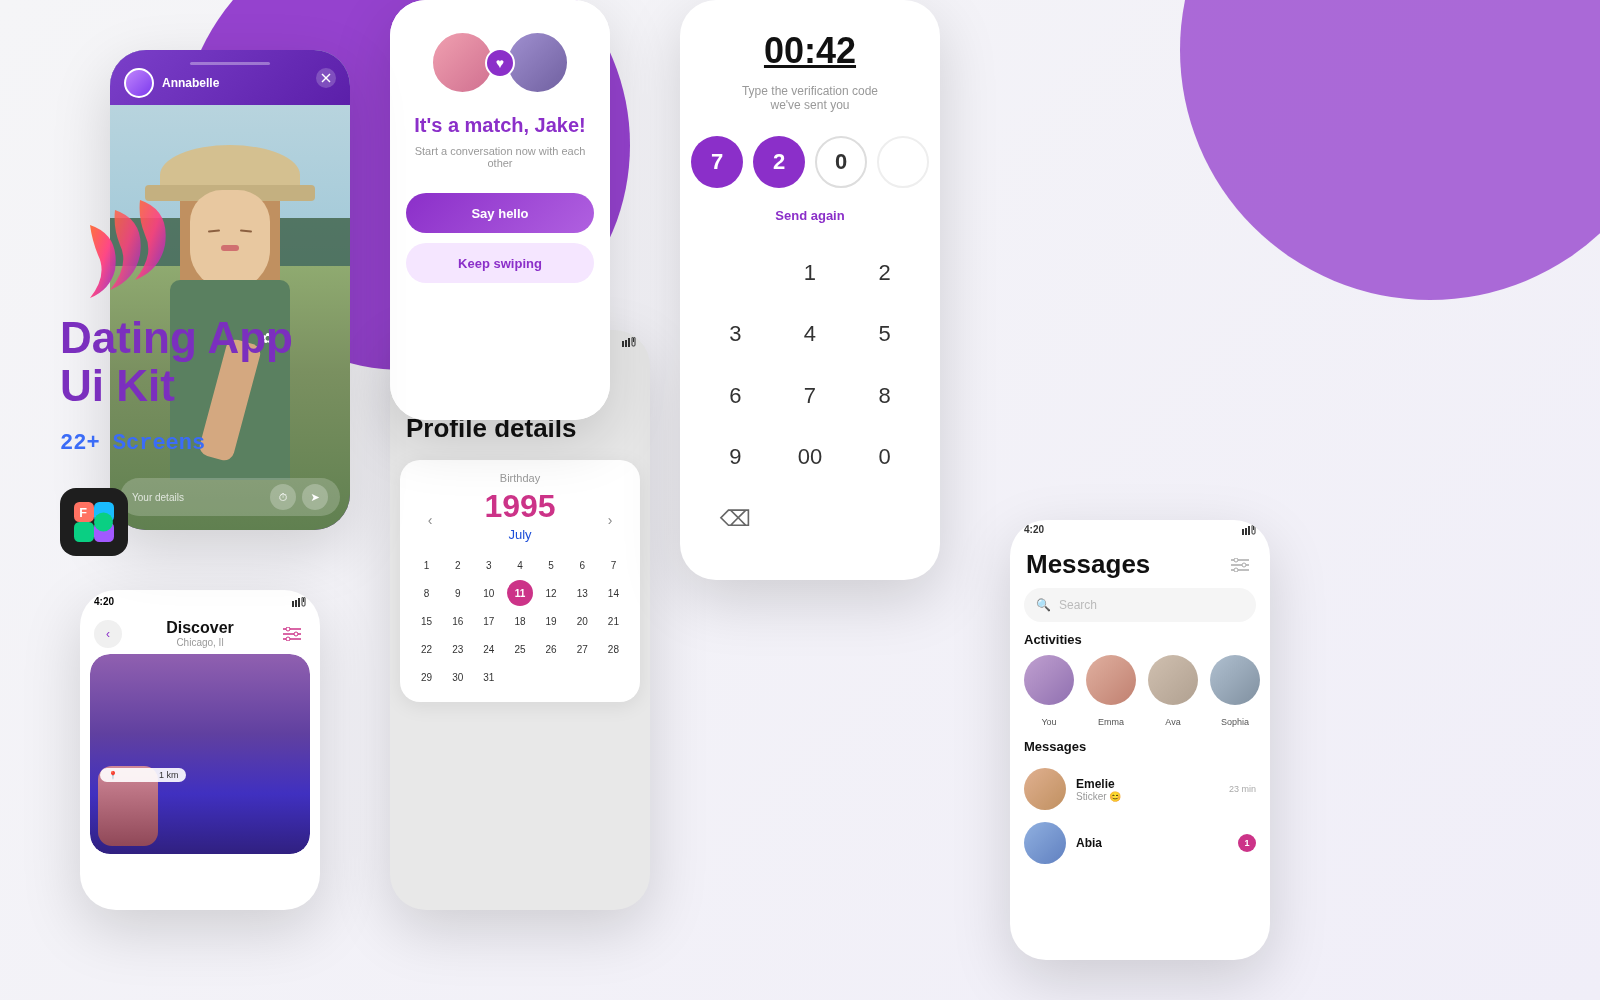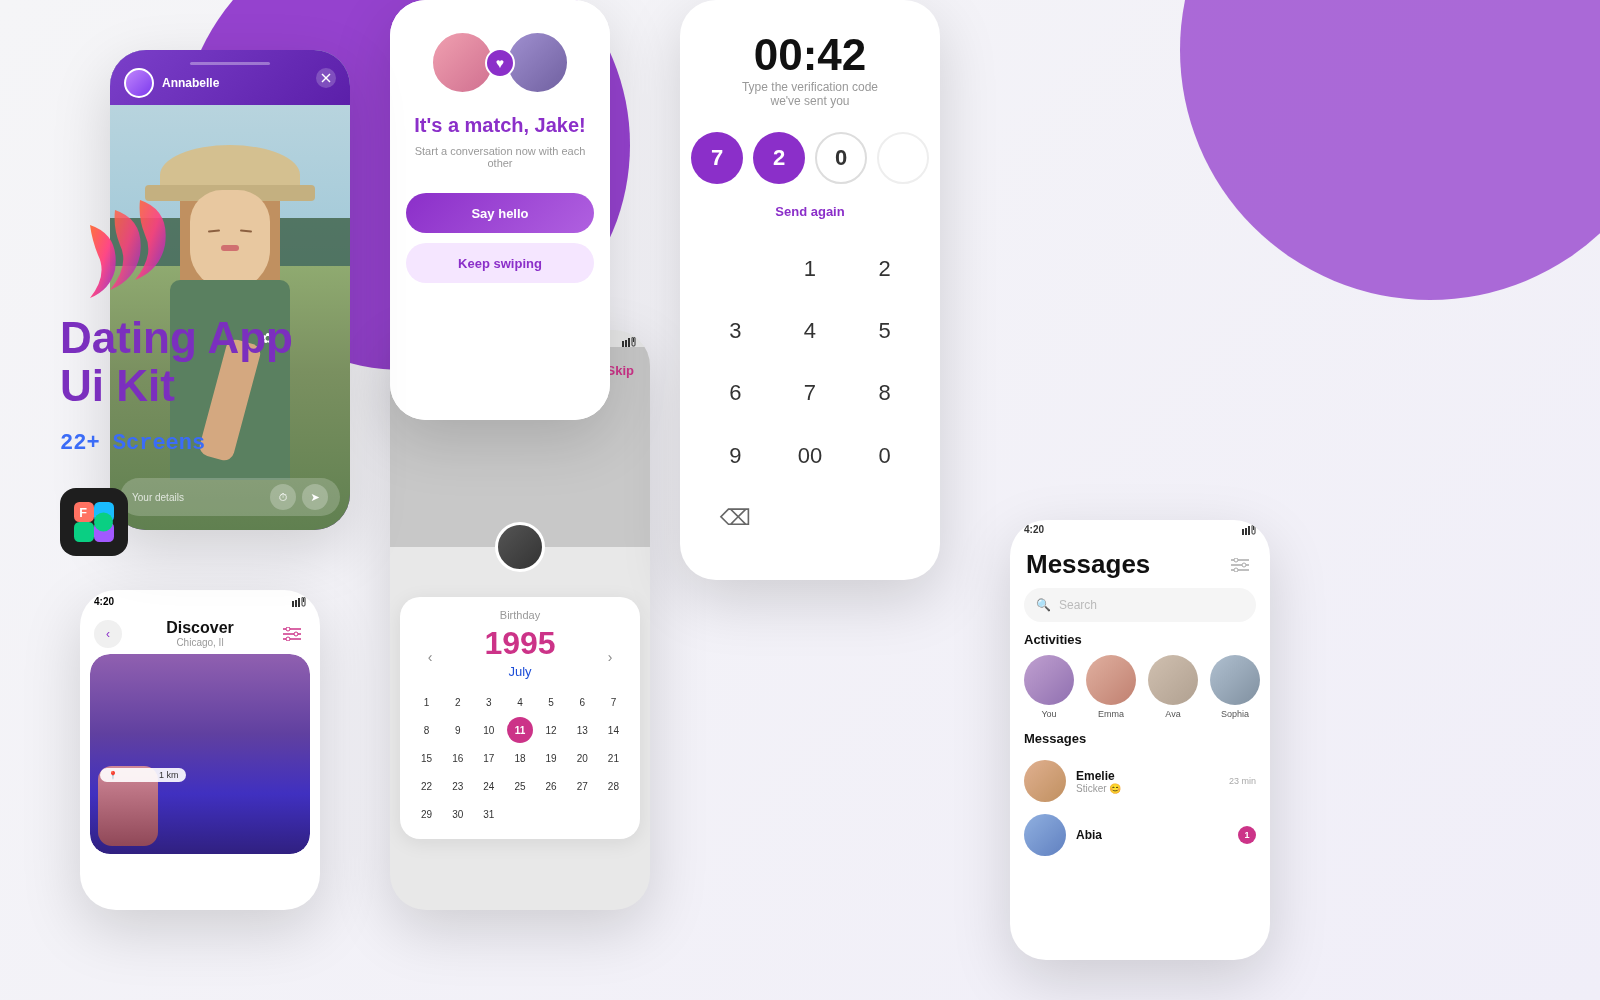--- a/index.html
+++ b/index.html
@@ -277,23 +277,25 @@
     .verify-screen {
       width: 100%;
       height: 100%;
       display: flex;
       flex-direction: column;
       align-items: center;
       padding: 30px 20px;
     }
 
     .timer-text {
-      font-size: 44px;
+      font-size: 36px;
       font-weight: 800;
       color: #111;
+      margin-bottom: 12px;
+      text-decoration: underline;
     }
 
     .verify-subtitle {
       font-size: 12px;
       color: #999;
       text-align: center;
       margin-bottom: 24px;
     }
 
     .code-circles {
@@ -521,21 +523,21 @@
       display: flex;
       gap: 12px;
       padding: 0 14px 12px;
       overflow: hidden;
     }
 
     .activity-item {
       display: flex;
       flex-direction: column;
       align-items: center;
-      gap: 4px;
+      gap: 12px;
     }
 
     .activity-avatar {
       width: 50px;
       height: 50px;
       border-radius: 50%;
       overflow: hidden;
     }
 
     .activity-name {
@@ -885,26 +887,23 @@
         <svg width="14" height="10" viewBox="0 0 14 10">
             <rect x="0" y="4" width="2" height="6" fill="#333"></rect>
             <rect x="3" y="3" width="2" height="7" fill="#333"></rect>
             <rect x="6" y="1" width="2" height="9" fill="#333"></rect>
             <rect x="10" y="0" width="3" height="9" rx="1" fill="none" stroke="#333" stroke-width="1"></rect>
             <rect x="11" y="1" width="1" height="4" fill="#333"></rect>
           </svg>
       </div>
     </div>
 
-    <div class="profile-header-gray">
-      <span class="skip-btn">Skip</span>
-      <div class="profile-avatar-small"></div>
-    </div>
 
     <div style="height:50px;"></div>
+    <div class="profile-details-title">Profile details</div>
 
     <div class="calendar-section">
       <div class="birthday-label">Birthday</div>
 
       <div style="display:flex;justify-content:space-between;align-items:center;padding:0 8px;">
         <div class="cal-nav-btn">‹</div>
         <div>
           <div class="year-display">1995</div>
           <div class="month-display">July</div>
         </div>

